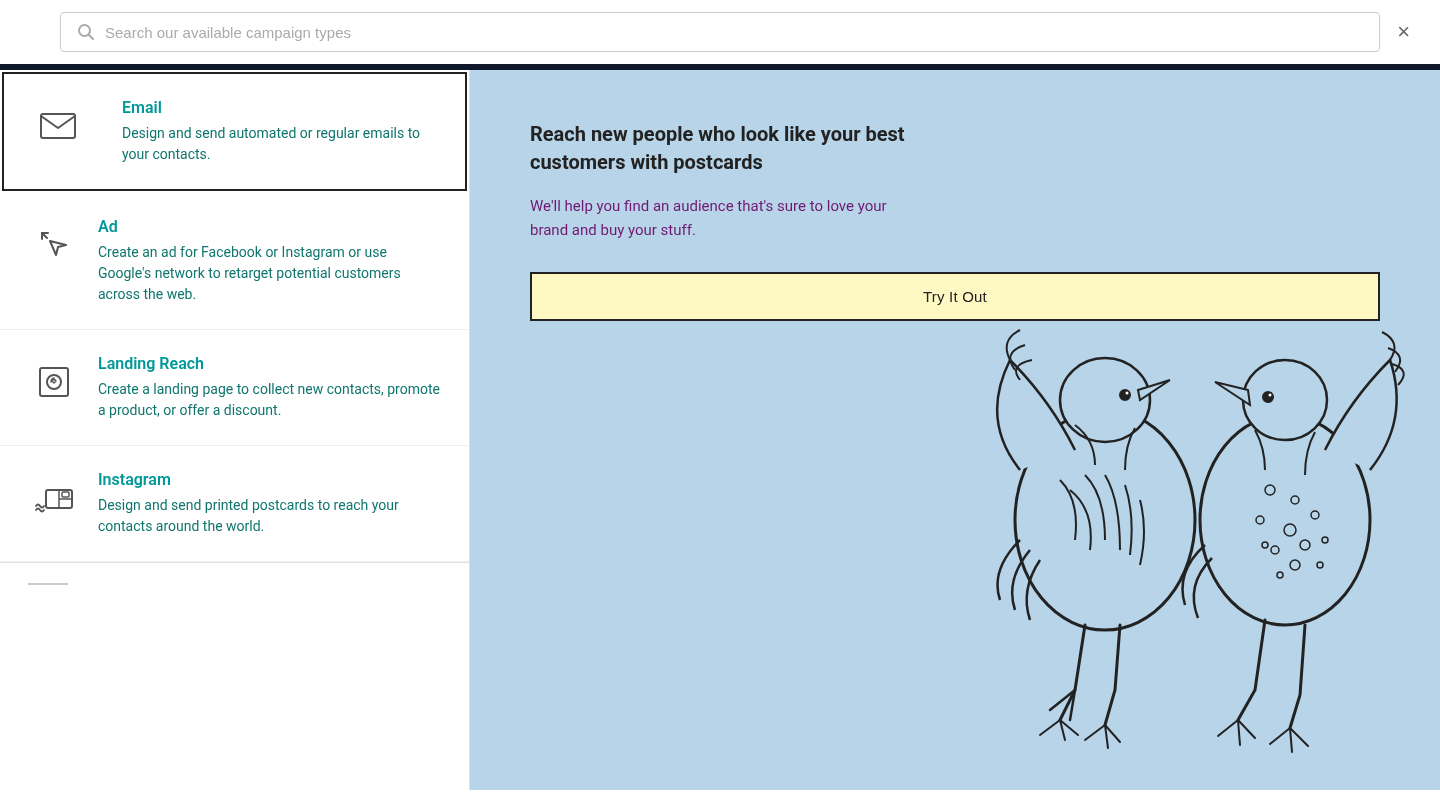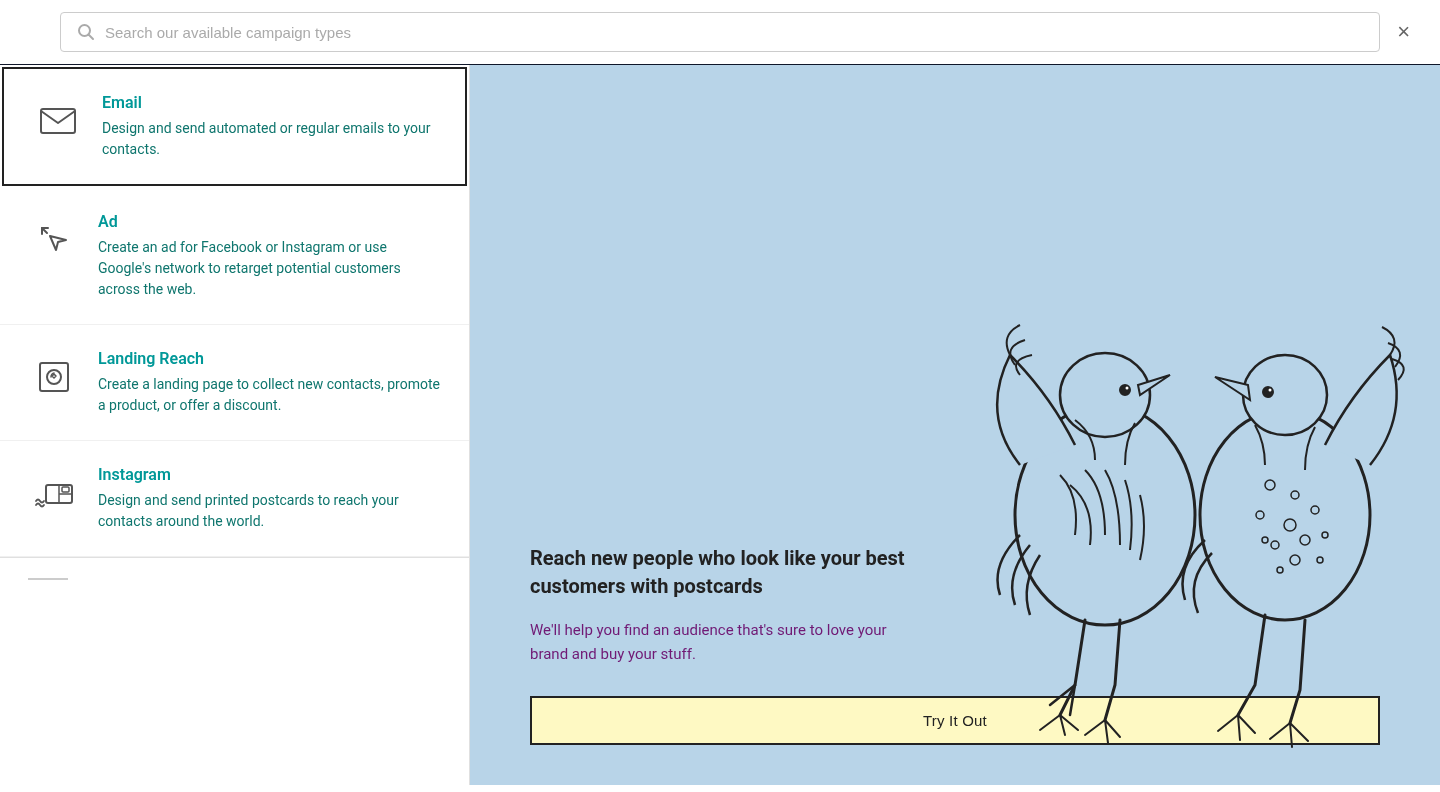--- a/index.html
+++ b/index.html
@@ -9,21 +9,21 @@
       width: 1440px;
       min-height: 792px;
       overflow: hidden;
     }
 
     
     .search-bar {
       display: flex;
       align-items: center;
       padding: 12px 20px;
-      border-bottom: 1px solid #0f172a;
+      border-bottom: 6px solid #0f172a;
       background: #fff;
       position: relative;
     }
     .search-input-wrapper {
       flex: 1;
       display: flex;
       align-items: center;
       border: 1px solid #ccc;
       border-radius: 4px;
       padding: 10px 16px;
@@ -73,20 +73,21 @@
       display: flex;
       align-items: flex-start;
       padding: 24px 28px;
       border-bottom: 1px solid #f0f0f0;
       cursor: pointer;
       position: relative;
     }
     .campaign-item.active {
       border: 2px solid #222;
       margin: 2px;
+      gap: 20px;
     }
 
     .item-icon {
       width: 52px;
       min-width: 52px;
       height: 52px;
       display: flex;
       align-items: center;
       justify-content: center;
       margin-right: 18px;
@@ -105,21 +106,21 @@
       color: #0f766e;
       line-height: 1.5;
     }
 
     
     .right-panel {
       flex: 1;
       background: #b8d4e8;
       display: flex;
       flex-direction: column;
-      justify-content: flex-end;
+      justify-content: flex-start;
       padding: 50px 60px 40px 60px;
       position: relative;
       overflow: hidden;
     }
 
     .panel-heading {
       font-size: 20px;
       font-weight: 700;
       color: #222;
       max-width: 380px;

